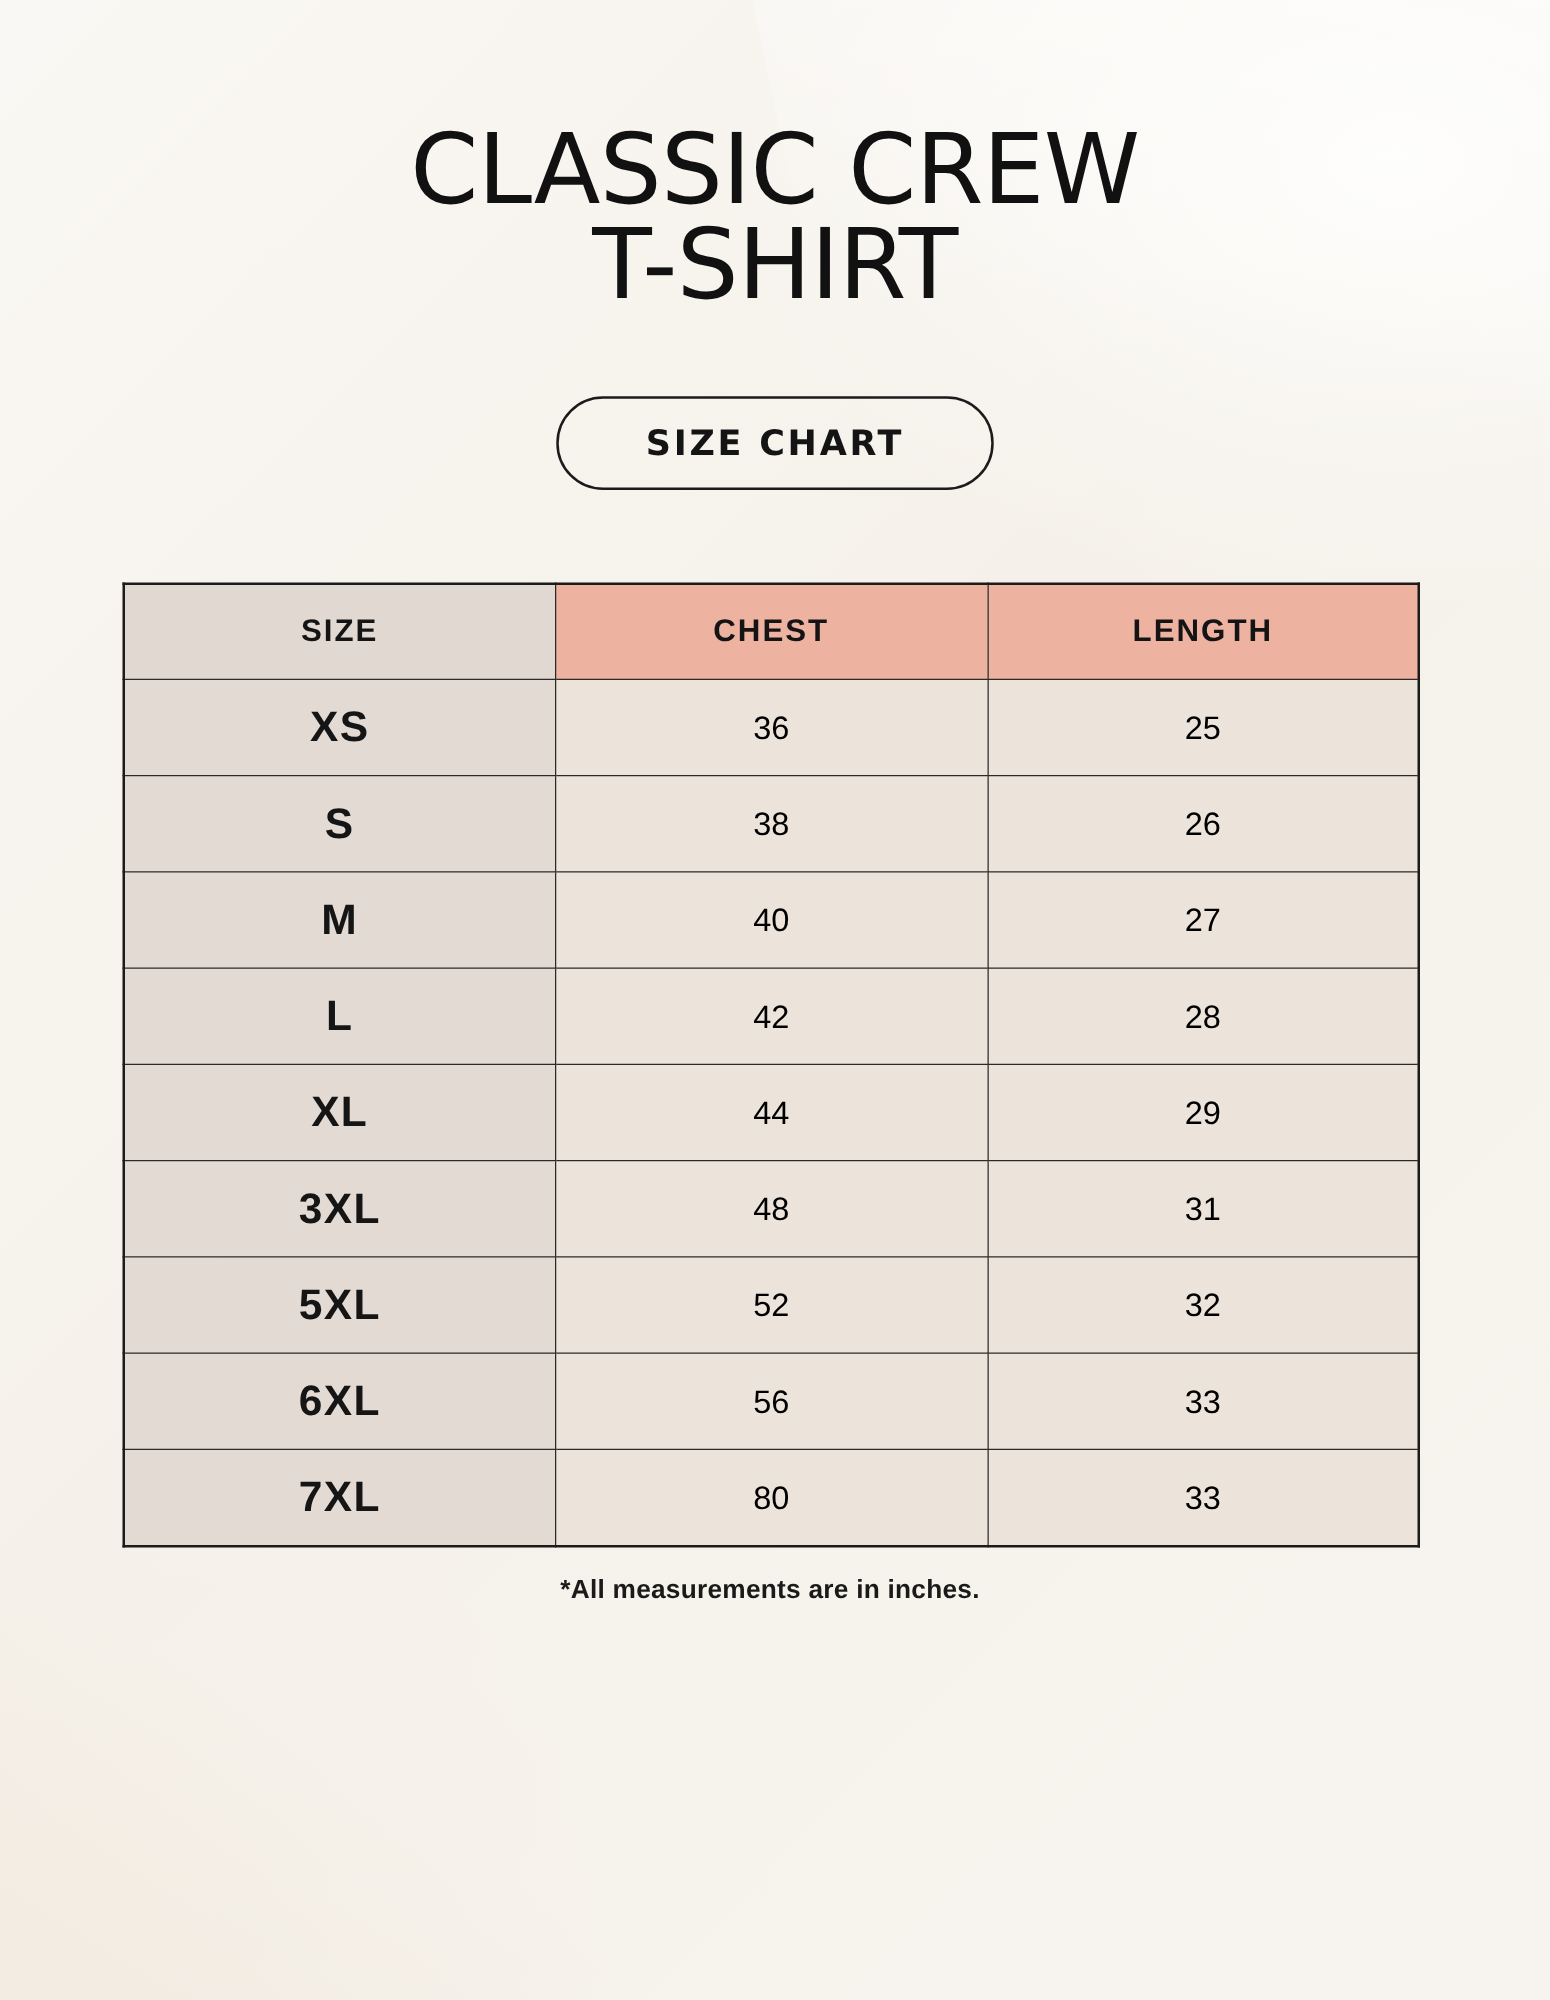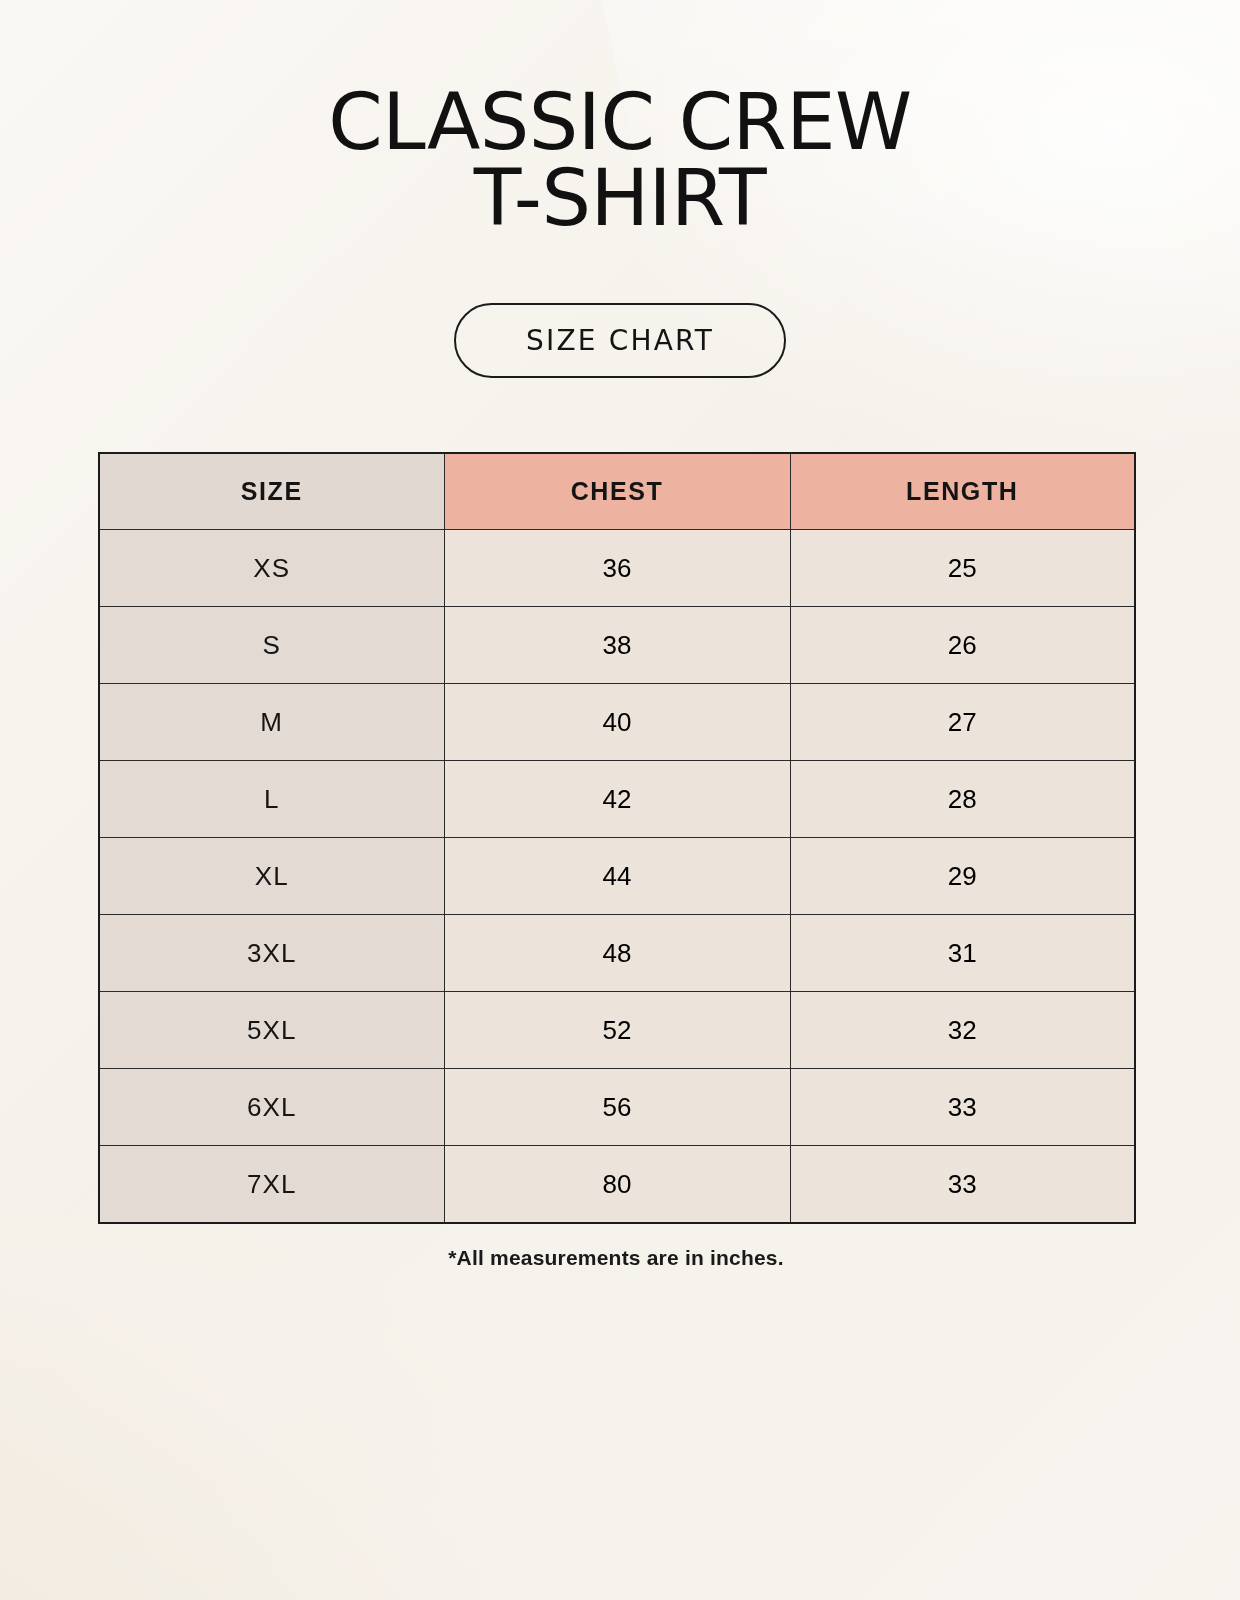--- a/index.html
+++ b/index.html
@@ -37,21 +37,21 @@
     width: 620px; height: 420px;
     background: linear-gradient(25deg, rgba(238,231,220,0.75) 0%, rgba(255,255,255,0) 72%);
     transform: rotate(8deg);
     pointer-events: none;
   }
 
   .content {
     position: relative;
     z-index: 2;
     width: 1240px;
-    padding: 0 98px;
+    padding: 14px 98px;
   }
 
   .title {
     margin: 0;
     padding-top: 84px;
     text-align: center;
     font-size: 78px;
     line-height: 0.98;
     letter-spacing: -0.5px;
     font-weight: 400;
@@ -64,21 +64,21 @@
     display: flex;
     justify-content: center;
     margin-top: 66px;
   }
   .badge {
     border: 2px solid #1b1b1b;
     border-radius: 60px;
     padding: 19px 70px;
     font-size: 28px;
     letter-spacing: 2.2px;
-    font-weight: 400;
+    font-weight: 700;
     color: #141414;
     background: transparent;
     font-family: "DejaVu Sans", sans-serif;
   }
 
   table.size-table {
     margin-top: 74px;
     width: 1036px;
     border-collapse: collapse;
     table-layout: fixed;
@@ -101,22 +101,22 @@
     font-weight: 700;
     letter-spacing: 1.6px;
     color: #141414;
     height: 85px;
   }
   th.h-size { background: #e1d8d2; }
   th.h-chest, th.h-length { background: #eeb2a0; }
 
   tbody td.cell-size {
     background: #e3dad4;
-    font-size: 26px;
-    font-weight: 400;
+    font-size: 34px;
+    font-weight: 700;
     letter-spacing: 1.1px;
     color: #151515;
   }
   tbody td.cell-val {
     background: #ece4da;
     font-size: 26px;
     font-weight: 400;
     color: #000000;
   }
 

